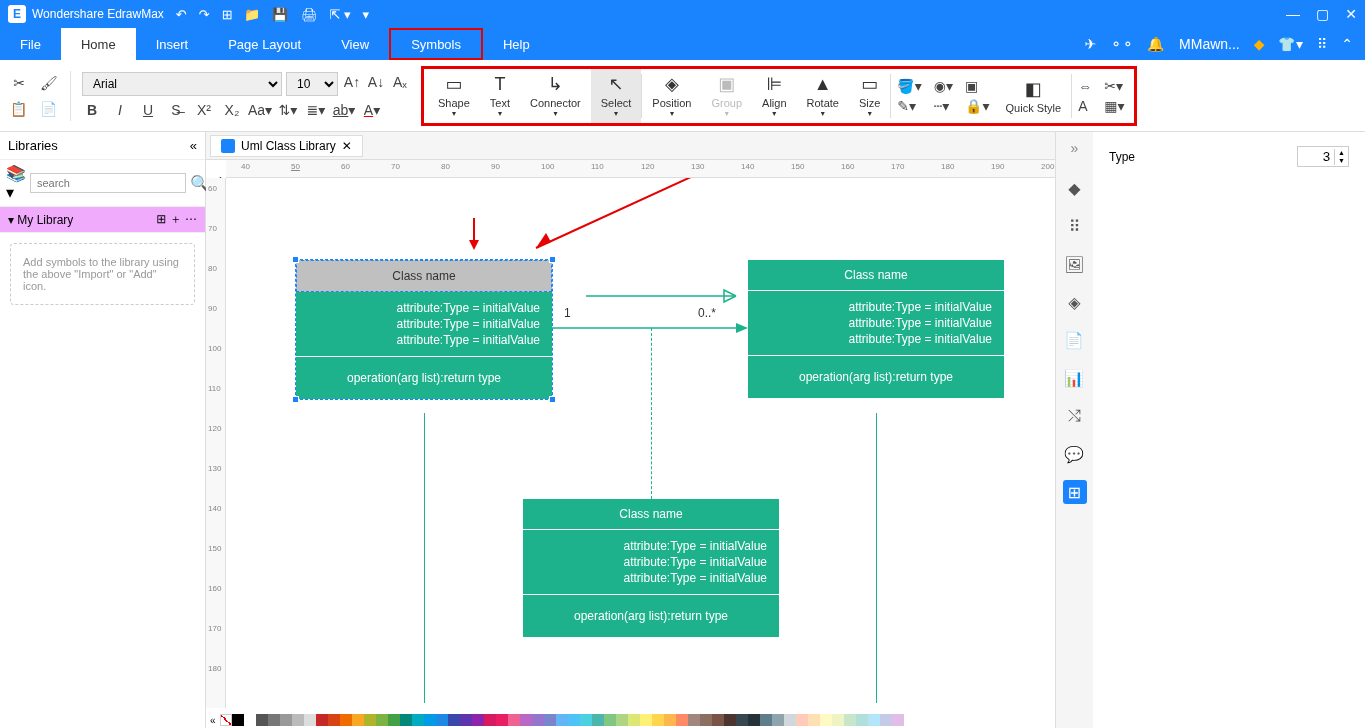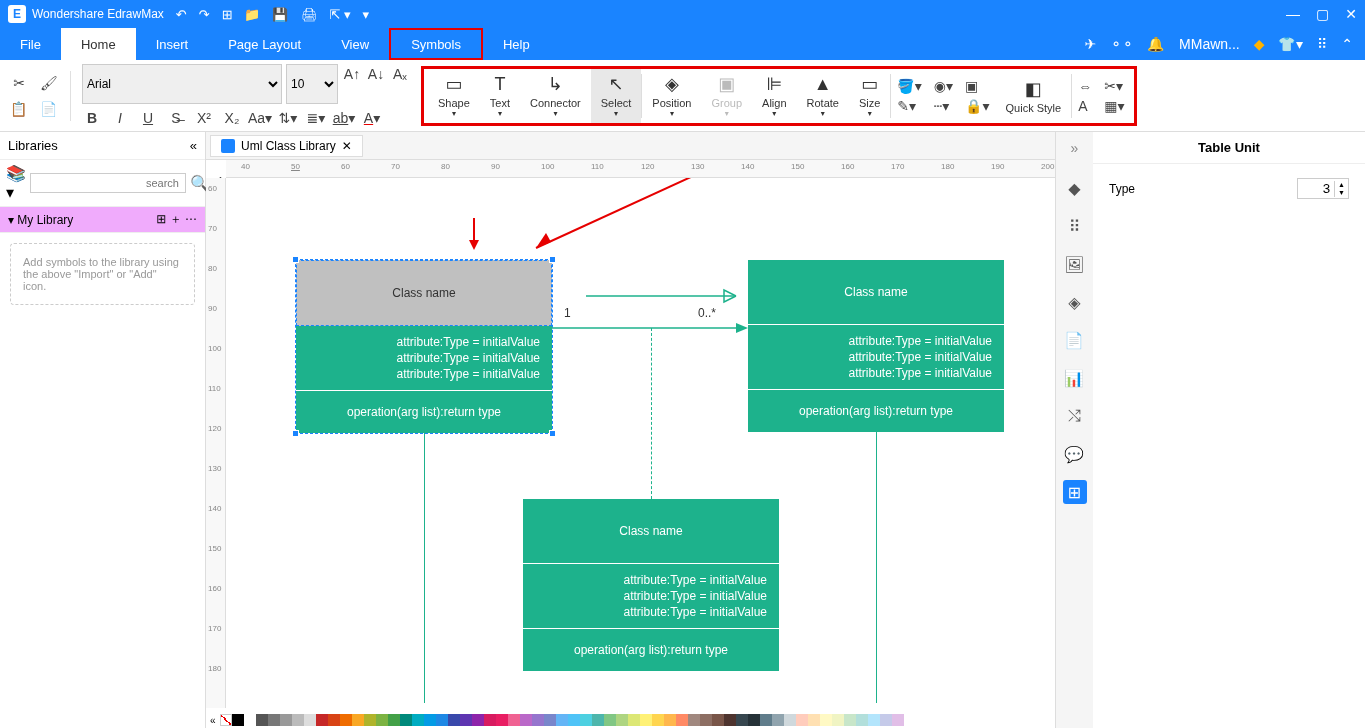--- a/index.html
+++ b/index.html
@@ -15,54 +15,54 @@
 .menubar .menuitem { padding: 0 20px; height: 100%; display: flex; align-items: center; cursor: pointer; }
 .menubar .menuitem.active { background: #fff; color: #333; }
 .menubar .menuitem.highlighted { border: 2px solid #e60000; }
 .menubar .right-icons { margin-left: auto; display: flex; gap: 14px; align-items: center; padding-right: 12px; font-size: 14px; }
 
 .ribbon { height: 72px; background: #fff; border-bottom: 1px solid #ddd; display: flex; align-items: center; padding: 0 6px; position: relative; }
 .ribbon-left { display: flex; align-items: center; gap: 4px; }
 .rb-col { display: flex; flex-direction: column; gap: 6px; padding: 0 3px; }
 .rb-ico { width: 20px; height: 20px; display: flex; align-items: center; justify-content: center; color: #444; font-size: 14px; cursor: pointer; }
 .rb-sep { width: 1px; height: 50px; background: #e0e0e0; margin: 0 4px; }
-.rb-select { height: 40px; border: 1px solid #ccc; padding: 0 0; font-size: 12px; }
+.rb-select { height: 24px; border: 1px solid #ccc; padding: 0 6px; font-size: 12px; }
 .rb-select.font { width: 200px; }
 .rb-select.size { width: 52px; }
 
 .symbol-toolbar { border: 3px solid #e60000; display: flex; align-items: center; height: 60px; margin-left: 8px; padding: 0 4px; }
 .sym-btn { display: flex; flex-direction: column; align-items: center; justify-content: center; padding: 2px 10px; font-size: 11px; color: #333; cursor: pointer; height: 54px; }
 .sym-btn.active { background: #e8e8e8; }
 .sym-btn.disabled { color: #bbb; }
 .sym-btn .ico { font-size: 18px; margin-bottom: 2px; }
 .sym-sep { width: 1px; height: 44px; background: #ddd; }
 .sym-mini { display: flex; flex-direction: column; gap: 4px; padding: 0 6px; }
 .sym-mini span { font-size: 14px; color: #444; cursor: pointer; }
 
 .main { display: flex; height: 596px; }
 .left-panel { width: 206px; border-right: 1px solid #ddd; display: flex; flex-direction: column; }
 .lp-header { height: 28px; display: flex; align-items: center; justify-content: space-between; padding: 0 8px; font-size: 13px; border-bottom: 1px solid #eee; }
 .lp-search { padding: 4px 6px; display: flex; align-items: center; gap: 4px; border-bottom: 1px solid #eee; }
-.lp-search input { flex: 1; border: 1px solid #ccc; padding: 3px 6px; font-size: 11px; text-align: right; }
+.lp-search input { flex: 1; border: 1px solid #ccc; padding: 3px 6px; font-size: 11px; }
 .lp-mylib { padding: 4px 8px; font-size: 12px; background: #f0abfc; border-bottom: 1px solid #eee; display: flex; justify-content: space-between; align-items: center; }
 .lp-empty { margin: 10px; padding: 12px; border: 1px dashed #ccc; border-radius: 4px; font-size: 11px; color: #999; text-align: left; }
 
 .canvas-area { flex: 1; position: relative; overflow: hidden; }
 .tab-strip { height: 28px; background: #f5f5f5; display: flex; align-items: center; border-bottom: 1px solid #ddd; }
 .tab { background: #fff; border: 1px solid #ddd; padding: 3px 10px; font-size: 12px; display: flex; align-items: center; gap: 6px; margin-left: 4px; }
 .tab .tico { width: 14px; height: 14px; background: #1a84ff; border-radius: 2px; }
 .ruler-container { position: relative; height: 568px; }
 .ruler-h { position: absolute; left: 20px; top: 0; right: 0; height: 18px; background: #f8f8f8; border-bottom: 1px solid #ddd; font-size: 8px; color: #888; overflow: hidden; }
 .ruler-h span { position: absolute; top: 2px; }
 .ruler-v { position: absolute; left: 0; top: 18px; width: 20px; bottom: 20px; background: #f8f8f8; border-right: 1px solid #ddd; font-size: 8px; color: #888; }
 .ruler-v span { position: absolute; left: 2px; }
 .canvas { position: absolute; left: 20px; top: 18px; right: 0; bottom: 20px; background: #fff; overflow: hidden; }
 
 .uml-class { position: absolute; width: 256px; font-size: 12px; color: #fff; }
-.uml-class .c-name { background: #1db28c; text-align: center; padding: 25px; border-bottom: 1px solid #fff; }
+.uml-class .c-name { background: #1db28c; text-align: center; padding: 8px; border-bottom: 1px solid #fff; }
 .uml-class .c-attr { background: #1db28c; padding: 8px 12px; border-bottom: 1px solid #fff; }
 .uml-class .c-attr div { text-align: right; padding: 1px 0; }
 .uml-class .c-op { background: #1db28c; text-align: center; padding: 14px; }
 .uml-class.selected .c-name { background: #c0c0c0; color: #333; border: 1px dashed #1a84ff; }
 .uml-class.selected { outline: 1px dashed #1a84ff; }
 .sel-handle { position: absolute; width: 7px; height: 7px; background: #1a84ff; border: 1px solid #fff; }
 .dashed-line { position: absolute; border-left: 1px dashed #1db28c; }
 .red-arrow { position: absolute; }
 
 .color-bar { height: 16px; display: flex; align-items: center; padding: 0 4px; gap: 0; }
@@ -448,21 +448,20 @@
     <span class="stico">🖼</span>
     <span class="stico">◈</span>
     <span class="stico">📄</span>
     <span class="stico">📊</span>
     <span class="stico">⤭</span>
     <span class="stico">💬</span>
     <span class="stico active">⊞</span>
   </div>
 
   <div class="right-panel">
-    <div class="rp-header">Table Unit</div>
     <div class="rp-row">
       <span>Type</span>
       <div class="rp-stepper">
         <input value="3" style="">
         <div class="stbtn">
             <span>▲</span>
             <span>▼</span>
           </div>
       </div>
     </div>

